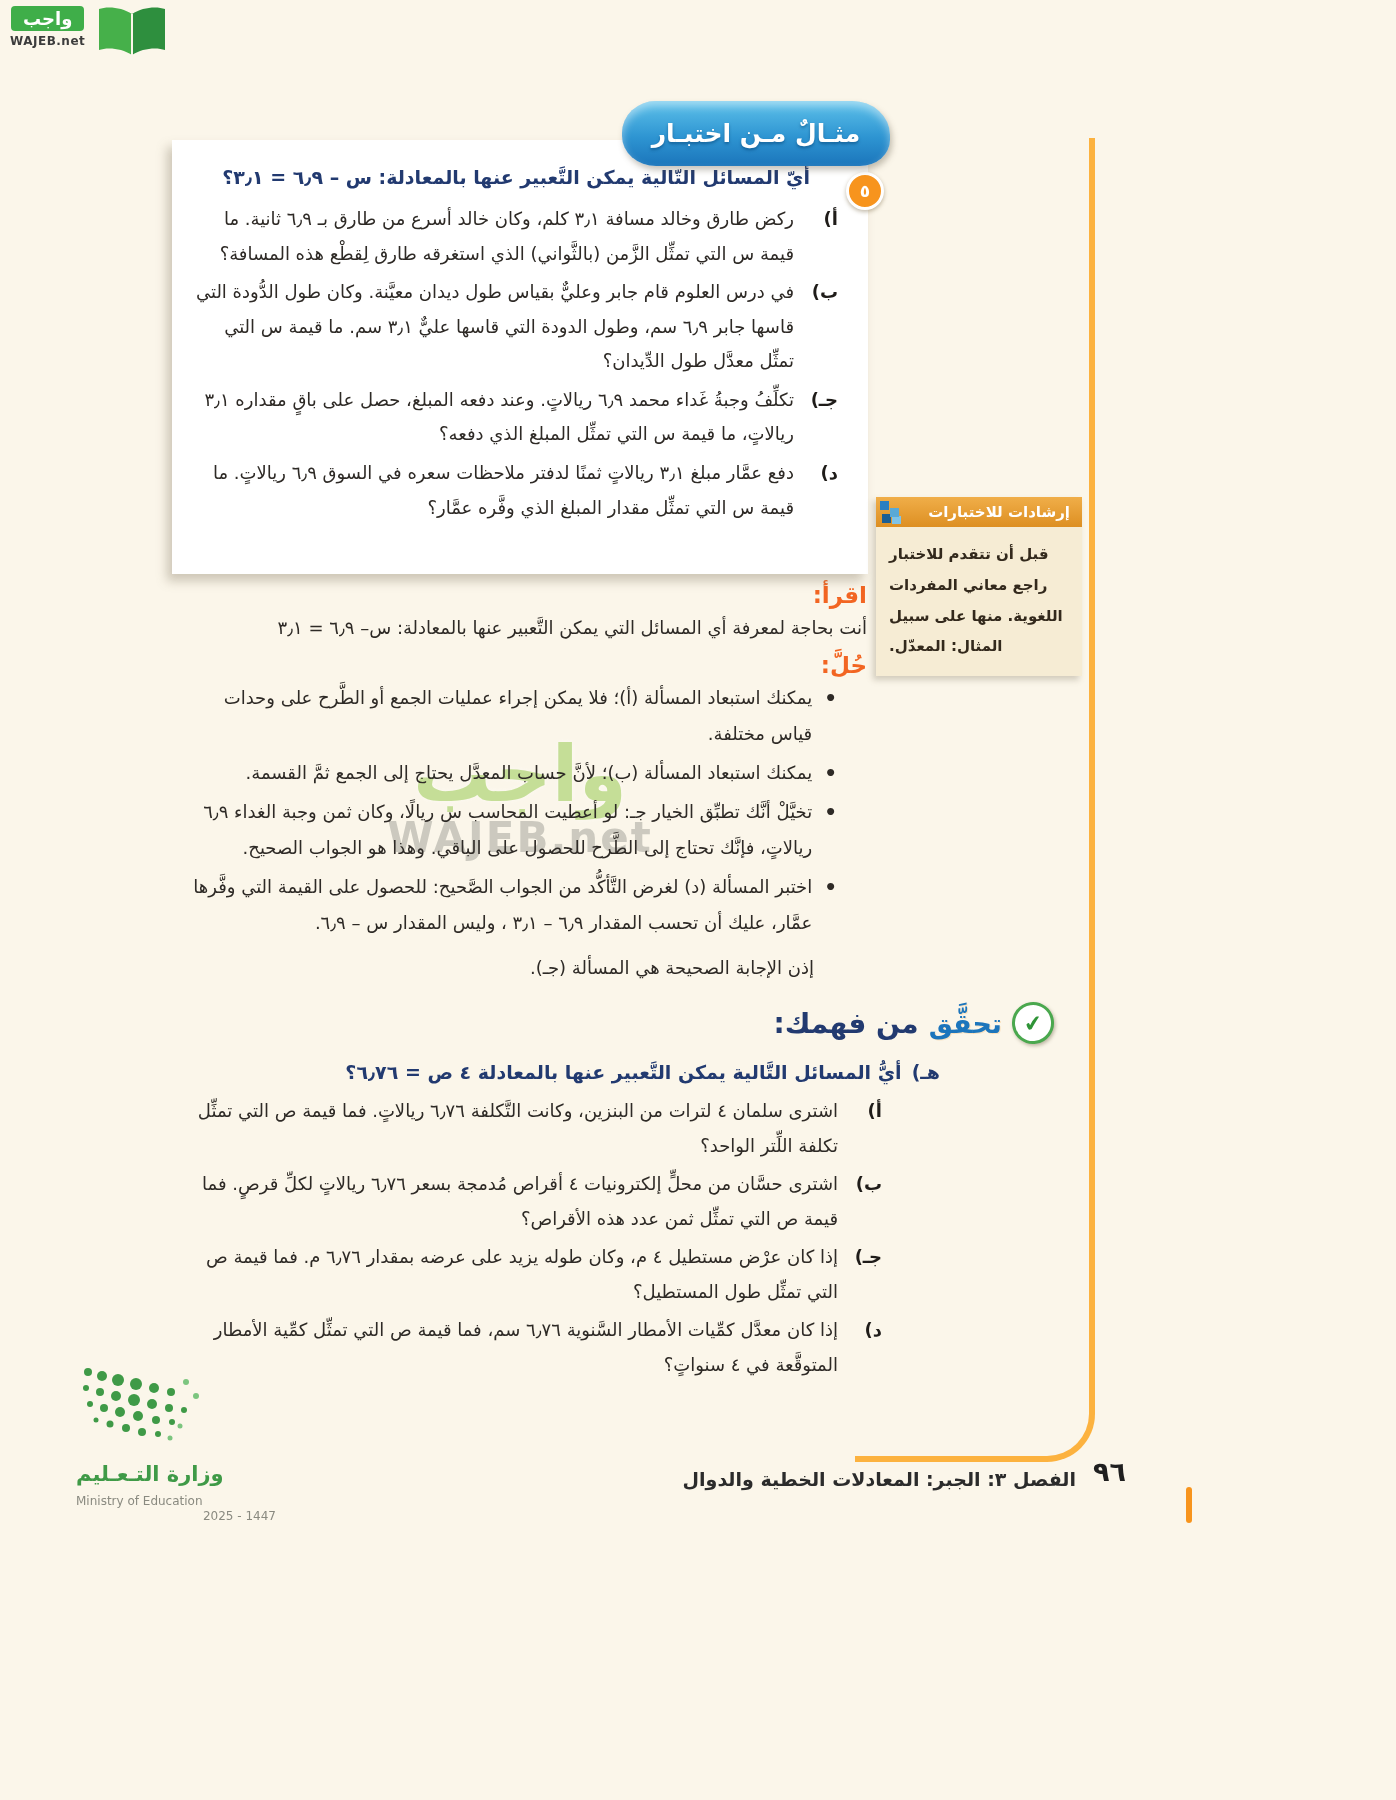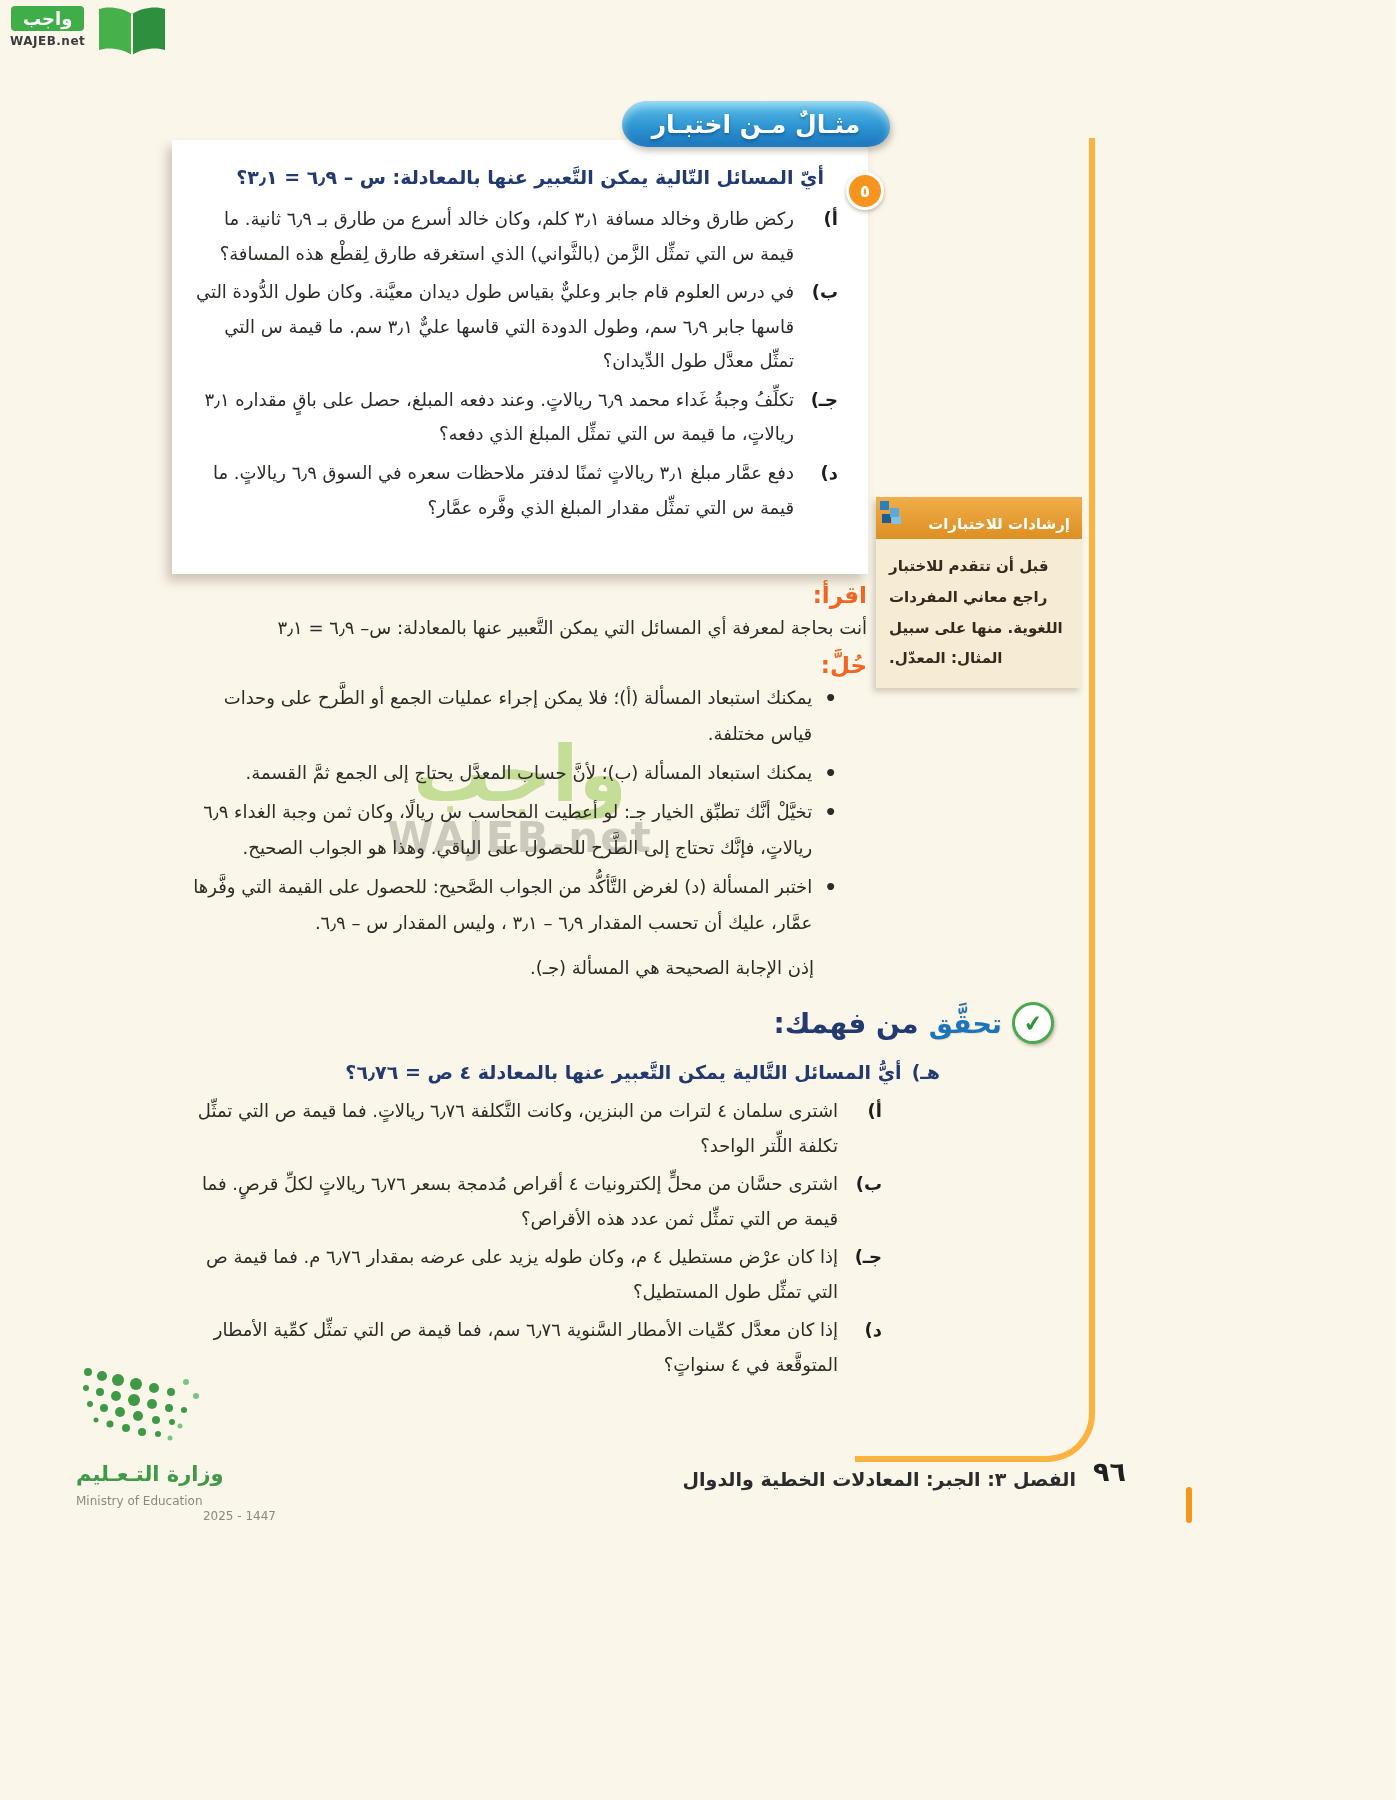--- a/index.html
+++ b/index.html
@@ -14,21 +14,21 @@
 
   
   .logo{position:absolute;left:10px;top:6px;display:flex;align-items:flex-start;gap:10px;z-index:5;}
   .logo-textcol{display:flex;flex-direction:column;align-items:center;}
   .logo-badge{background:#3fae49;color:#fff;font-weight:bold;font-size:18px;padding:2px 12px;border-radius:4px;direction:rtl;}
   .logo-site{font-size:12px;font-weight:bold;color:#3c3c3c;margin-top:3px;letter-spacing:.5px;}
   .logo-book svg{display:block;}
 
   
   .banner{
-    position:absolute;left:622px;top:101px;width:268px;height:46px;z-index:6;
+    position:absolute;left:622px;top:101px;width:268px;height:65px;z-index:6;
     background:linear-gradient(180deg,#5ec1ea 0%,#2e95d2 55%,#1b75bb 100%);
     border-radius:34px 38px 30px 34px / 32px 34px 26px 30px;
     box-shadow:inset 0 5px 8px rgba(255,255,255,.45), 2px 4px 6px rgba(90,80,60,.35);
     display:flex;align-items:center;justify-content:center;
   }
   .banner-text{color:#fff;font-weight:bold;font-size:25px;direction:rtl;letter-spacing:1px;text-shadow:0 2px 3px rgba(0,60,110,.5);}
 
   
   .accent-border{
     position:absolute;left:855px;top:138px;width:234px;height:1318px;z-index:1;
@@ -43,30 +43,30 @@
     box-shadow:-5px 7px 10px rgba(120,108,85,.35);
     padding:20px 30px 14px 22px;box-sizing:border-box;
     direction:rtl;text-align:right;
   }
   .example-num{
     position:absolute;right:-16px;top:32px;width:32px;height:32px;border-radius:50%;
     background:#f7941d;color:#fff;font-weight:bold;font-size:17px;
     display:flex;align-items:center;justify-content:center;
     border:3px solid #fff;box-shadow:0 2px 4px rgba(100,80,40,.4);
   }
-  .q-line{color:#223a70;font-weight:bold;font-size:19px;line-height:1.8;margin:0 14px 8px 0;}
+  .q-line{color:#223a70;font-weight:bold;font-size:19px;line-height:1.8;margin:0 28px 8px 0;}
   .option{display:flex;gap:10px;line-height:1.92;font-size:18px;margin-bottom:4px;}
   .opt-letter{font-weight:bold;min-width:34px;color:#1f1c19;}
   .opt-text{flex:1;color:#2e2a26;}
 
   
   .sidebar{position:absolute;left:876px;top:497px;width:206px;z-index:7;box-shadow:-3px 4px 6px rgba(120,108,85,.3);}
   .sidebar-head{
     position:relative;background:linear-gradient(180deg,#f0ae49,#dd8f22);
-    color:#fff;font-weight:bold;font-size:15px;padding:18px 12px 6px 34px;
+    color:#fff;font-weight:bold;font-size:15px;padding:6px 12px 6px 34px;
     direction:rtl;text-align:right;
   }
   .sidebar-head::before{
     content:"";position:absolute;left:3px;top:3px;width:24px;height:24px;
     background-image:linear-gradient(#2a7fc1,#2a7fc1),linear-gradient(#5aa9d6,#5aa9d6),linear-gradient(#1b5e93,#1b5e93),linear-gradient(#7fc3e8,#7fc3e8);
     background-size:9px 9px;background-repeat:no-repeat;
     background-position:1px 1px,11px 8px,3px 14px,13px 16px;
   }
   .sidebar-body{
     background:#f6ecd4;padding:12px 13px 14px 13px;font-size:15px;font-weight:bold;

